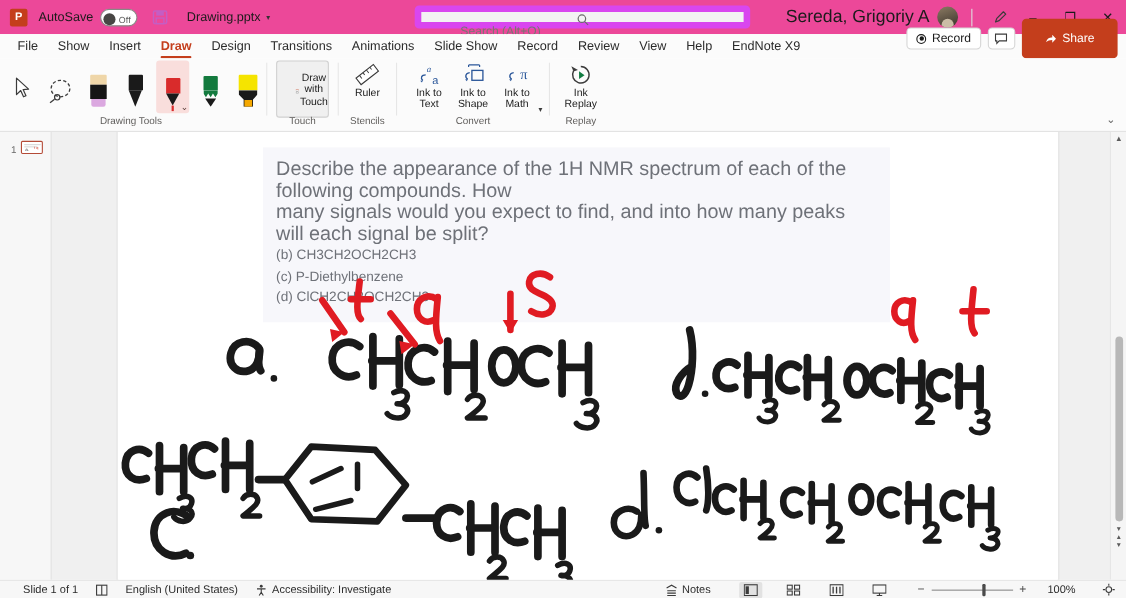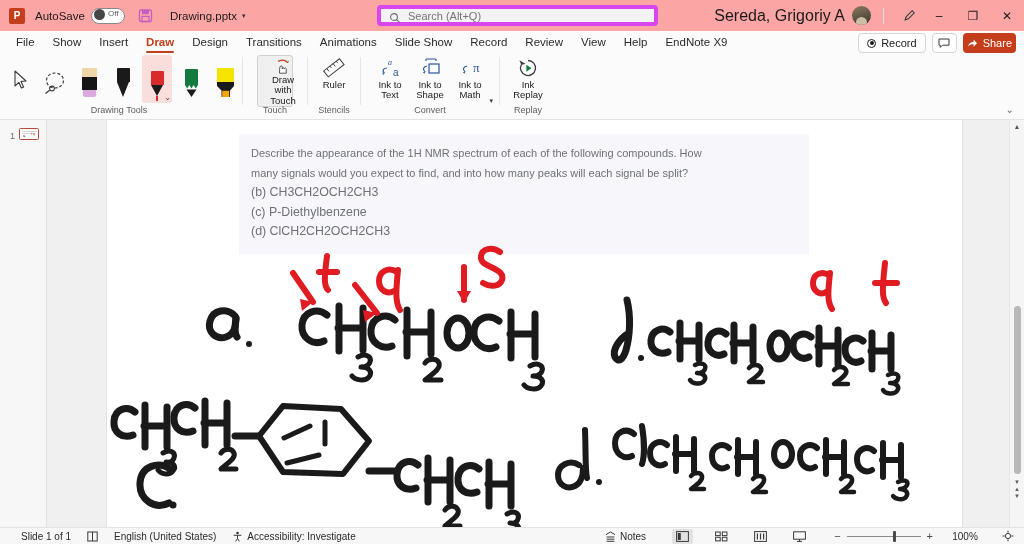--- a/index.html
+++ b/index.html
@@ -9,53 +9,53 @@
     font-family: "Liberation Sans", sans-serif;
     background: #ffffff;
     -webkit-font-smoothing: antialiased;
   }
   #app { position: relative; width: 1024px; height: 544px; display: flex; flex-direction: column; }
 
   
   .titlebar {
     height: 31px; flex: 0 0 31px;
     display: flex; align-items: center;
-    background: #fca5a5;
+    background: #ec4899;
     position: relative;
   }
   .pp-logo {
     width: 16px; height: 16px; margin-left: 9px; margin-right: 10px;
     background: #c43e1c; border-radius: 2px;
     position: relative; flex: 0 0 16px;
   }
   .pp-logo::after {
     content: "P"; position: absolute; inset: 0;
     color: #fff; font-size: 10px; font-weight: bold;
     display: flex; align-items: center; justify-content: center;
     font-family: "Liberation Sans", sans-serif;
   }
   .autosave-label { font-size: 11.5px; color: #1b1b1b; margin-right: 6px; }
   .toggle {
     width: 34px; height: 16px; border-radius: 9px;
     border: 1px solid #8a8886; background: #fff;
-    display: flex; align-items: flex-start; padding: 0 2px;
+    display: flex; align-items: flex-end; padding: 0 2px;
     position: relative; flex: 0 0 34px;
   }
   .toggle .knob { width: 11px; height: 11px; border-radius: 50%; background: #484644; }
   .toggle .tlabel { font-size: 8px; color: #5a5a5a; margin-left: 3px; letter-spacing: .2px; }
   .save-icon { margin-left: 12px; width: 17px; height: 17px; position: relative; flex: 0 0 17px; }
   .save-icon svg { display: block; }
   .docname { font-size: 11.5px; color: #1b1b1b; margin-left: 16px; }
   .docchev { font-size: 7px; color: #333; margin-left: 5px; }
 
   .searchbox {
     position: absolute; left: 377px; top: 5px;
-    width: 281px; height: 21px;
-    background: #f3f3f3; border: 4px solid #d946ef; border-radius: 4px;
-    display: flex; align-items: center; padding-left: 8px;
+    width: 305px; height: 21px;
+    background: #f3f3f3; border: 6px solid #d946ef; border-radius: 4px;
+    display: flex; align-items: center; padding-left: 8px; flex-direction: column;
   }
   .searchbox .sicon { width: 12px; height: 12px; margin-right: 7px; flex: 0 0 12px; }
   .searchbox input {
     border: none; outline: none; background: transparent;
     font-size: 11px; color: #5b5b5b; width: 230px;
     font-family: "Liberation Sans", sans-serif;
   }
 
   .tb-right { margin-left: auto; display: flex; align-items: center; height: 31px; }
   .username { font-size: 16px; color: #1b1b1b; margin-right: 7px; }
@@ -102,21 +102,21 @@
     width: 9px; height: 9px; border-radius: 50%;
     border: 1.5px solid #1b1b1b; position: relative; flex: 0 0 9px;
   }
   .record-dot::after { content:""; position:absolute; inset:1.5px; background:#1b1b1b; border-radius:50%; }
   .comment-btn {
     border: 1px solid #d6d6d6; border-radius: 4px; background: #fff;
     width: 25px; height: 20px; display: flex; align-items: center; justify-content: center;
   }
   .share-btn {
     background: #c43e1c; color: #fff; border-radius: 4px;
-    height: 20px; padding: 0 4px; font-size: 11px;
+    height: 36px; padding: 0 21px; font-size: 11px;
     display: flex; align-items: center; gap: 5px;
   }
   .cursor-arrow { position: absolute; left: 800px; top: 47px; width: 12px; height: 16px; }
 
   
   .ribbon {
     height: 67px; flex: 0 0 67px;
     background: #fbfbfb; border-bottom: 1px solid #e3e3e3;
     display: flex; align-items: flex-start; position: relative;
   }
@@ -133,22 +133,22 @@
   .tool.selected { background: #f9dedc; }
   .pen { width: 15px; position: relative; }
   .convert-btn {
     width: 40px; height: 52px; display: flex; flex-direction: column;
     align-items: center; justify-content: flex-start; gap: 1px;
     font-size: 9.5px; color: #1b1b1b; text-align: center; line-height: 10px;
     border-radius: 3px; padding-top: 2px;
   }
   .convert-btn .cglyph { height: 22px; display: flex; align-items: center; justify-content: center; }
   .drawtouch {
-    width: 36px; height: 52px; border: 1px solid #d0d0d0; background: #f0f0f0;
-    border-radius: 3px; display: flex; flex-direction: column;
+    width: 48px; height: 52px; border: 1px solid #d0d0d0; background: #f0f0f0;
+    border-radius: 3px; display: flex; flex-direction: row;
     align-items: center; justify-content: flex-start; padding-top: 3px;
     font-size: 9.5px; color: #1b1b1b; line-height: 10.5px; text-align: center; padding-left: 16px;
   }
   .ribbon-chevron {
     position: absolute; right: 10px; bottom: 4px;
     font-size: 10px; color: #666;
   }
 
   
   .main { flex: 1; display: flex; background: #f0f0f0; position: relative; min-height: 0; }
@@ -170,21 +170,21 @@
   .slide-outer { flex: 1; position: relative; overflow: hidden; }
   .slide {
     position: absolute; left: 60px; top: 0px;
     width: 855px; height: 520px;
     background: #ffffff; box-shadow: 0 0 0 1px #e2e2e2;
   }
   .qbox {
     position: absolute; left: 132px; top: 14px; width: 570px;
     background: #f7f7fb; padding: 10px 12px 12px 12px;
   }
-  .qline { font-size: 11px; color: #6e7178; line-height: 19.5px; }
+  .qline { font-size: 18px; color: #6e7178; line-height: 19.5px; }
   .qitem { font-size: 12.4px; color: #6e7178; line-height: 19.5px; }
 
   .ink-layer { position: absolute; inset: 0; pointer-events: none; }
   .ink-layer svg { position: absolute; left: 0; top: 0; overflow: visible; }
 
   
   .vscroll {
     position: absolute; right: 0; top: 0; bottom: 0; width: 15px;
     background: #f5f5f5; border-left: 1px solid #e6e6e6;
     display: flex; flex-direction: column; align-items: center;

